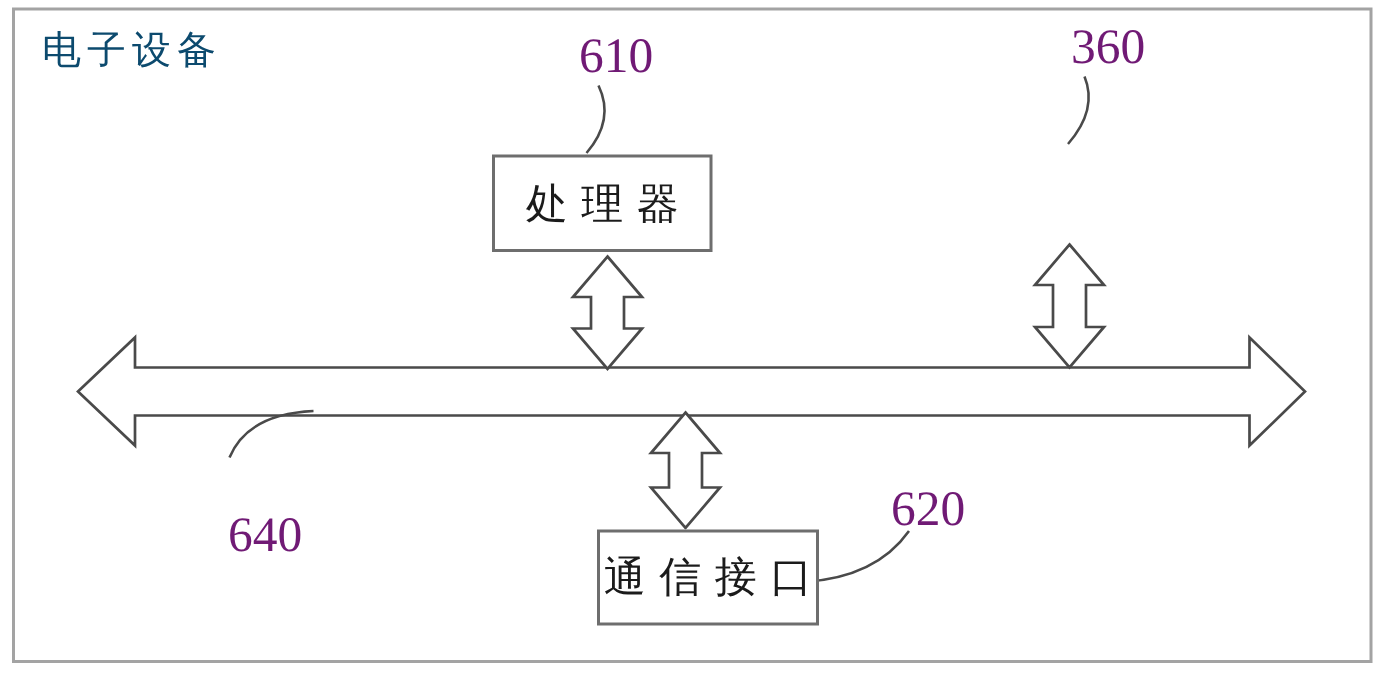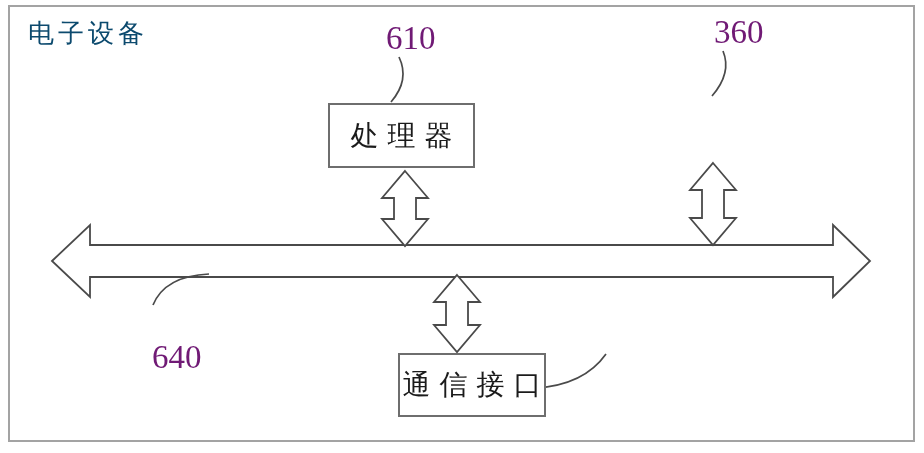--- a/index.html
+++ b/index.html
@@ -111,15 +111,16 @@
   </div>
 
 
   <div class="node-box box-interface">
     <span class="node-label">通信接口</span>
   </div>
 
 
   <div class="ref-num ref-610">610</div>
   <div class="ref-num ref-630">360</div>
+  <div class="ref-num ref-620">620</div>
   <div class="ref-num ref-640">640</div>
 
 </div>
 
 </body></html>

